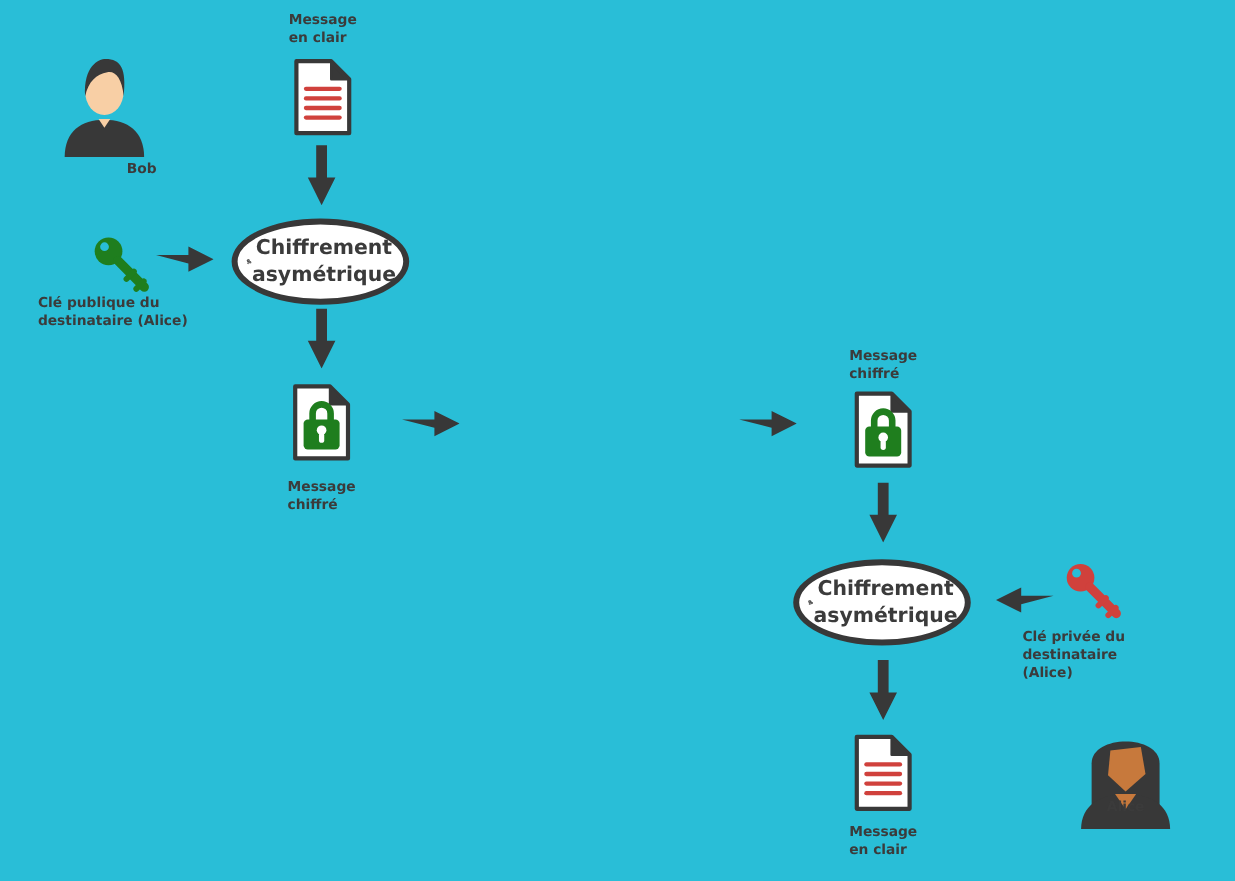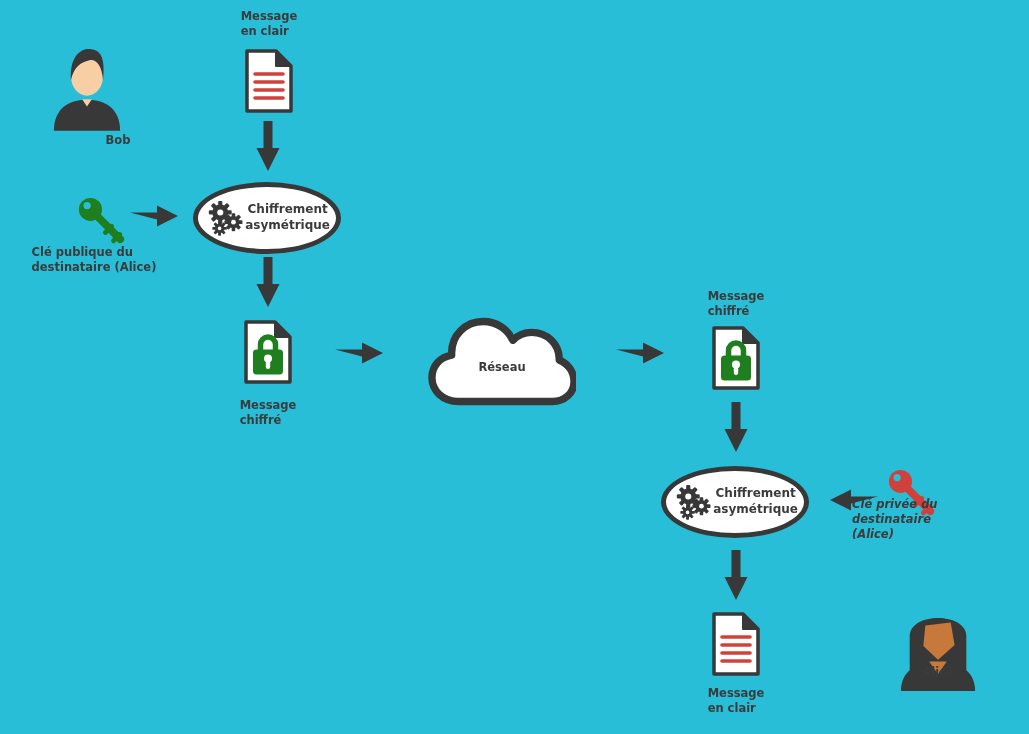--- a/index.html
+++ b/index.html
@@ -23,21 +23,21 @@
     font-size:11.5px;font-weight:bold;color:var(--text);
     text-align:left;line-height:1.3;white-space:pre-line;
   }
   .ellipse{
     position:absolute;width:148px;height:72px;border-radius:50%;
     background:#fff;border:5px solid var(--dark);box-sizing:border-box;
     display:flex;align-items:center;padding-left:7px;
   }
   .ellipse .proc-lbl{
     position:static;transform:none;flex:1;text-align:center;
-    font-size:12px;font-weight:bold;color:var(--text);white-space:pre-line;line-height:1.3;
+    font-size:17px;font-weight:bold;color:var(--text);white-space:pre-line;line-height:1.3;
     padding-right:6px;
   }
   .cloud-wrap{position:absolute;width:148px;height:104px;}
   .cloud-lbl{
     position:absolute;left:50%;top:57%;transform:translate(-50%,-50%);
     font-size:11.5px;font-weight:bold;color:var(--text);
   }
   svg{display:block;}
   
   .bob-avatar{left:50px;top:46px;width:74px;height:86px;}
@@ -53,21 +53,21 @@
   .doc2{left:242px;top:318px;width:52px;height:68px;}
   .msg-enc-left-lbl{left:268px;top:398px;}
   .arrow-h2{left:335px;top:341px;width:48px;height:24px;}
   .cloud{left:428px;top:308px;}
   .arrow-h3{left:616px;top:341px;width:48px;height:24px;}
   .msg-enc-right-lbl{left:736px;top:289px;}
   .doc3{left:710px;top:324px;width:52px;height:68px;}
   .arrow-v3{left:723px;top:402px;width:26px;height:50px;}
   .ellipse2{left:661px;top:466px;}
   .red-key{left:886px;top:468px;width:52px;height:50px;}
-  .privkey-lbl{left:911px;top:497px;font-style:italic;}
+  .privkey-lbl{left:911px;top:523px;}
   .arrow-left{left:830px;top:488px;width:48px;height:24px;}
   .arrow-v4{left:723px;top:550px;width:26px;height:50px;}
   .doc4{left:710px;top:610px;width:52px;height:68px;}
   .msg-clear-bottom-lbl{left:736px;top:686px;}
   .alice-avatar{left:897px;top:600px;width:82px;height:92px;}
   .alice-lbl{left:938px;top:665px;}
   .key-hole{fill:var(--bg);}
 </style>
 </head>
 <body>
@@ -175,26 +175,20 @@
       <rect x="23.8" y="41.5" width="4.4" height="8.5" rx="2.2" fill="#fff"></rect>
     </g>
   </svg>
   <div class="lbl msg-enc-left-lbl">Message
 chiffré</div>
 
   <svg class="abs arrow-h2" viewBox="0 0 48 24">
     <path d="M0 8.5 H27 V1.5 L48 12 L27 22.5 V15.5 Z" fill="#383838"></path>
   </svg>
 
-  <div class="cloud-wrap cloud">
-    <svg width="148" height="104" viewBox="0 0 150 104">
-      <path d="M31 94 C15 94 4 83 4 70 C4 58 12 49 24 47 C23 27 38 13 56 13 C70 13 81 21 86 32 C91 27 98 24 105 24 C121 24 133 36 133 51 L133 52 C142 56 148 64 148 74 C148 86 138 94 126 94 Z" fill="#fff" stroke="#383838" stroke-width="7.5" stroke-linejoin="round"></path>
-    </svg>
-    <div class="cloud-lbl">Réseau</div>
-  </div>
 
   <svg class="abs arrow-h3" viewBox="0 0 48 24">
     <path d="M0 8.5 H27 V1.5 L48 12 L27 22.5 V15.5 Z" fill="#383838"></path>
   </svg>
 
   <div class="lbl msg-enc-right-lbl">Message
 chiffré</div>
   <svg class="abs doc3" viewBox="0 0 52 66">
     <path d="M4 3 H33 L48 18 V63 H4 Z" fill="#fff" stroke="#383838" stroke-width="3.5" stroke-linejoin="round"></path>
     <path d="M33 4.5 L46.5 18 L33 18 Z" fill="#383838" stroke="#383838" stroke-width="2" stroke-linejoin="round"></path>

